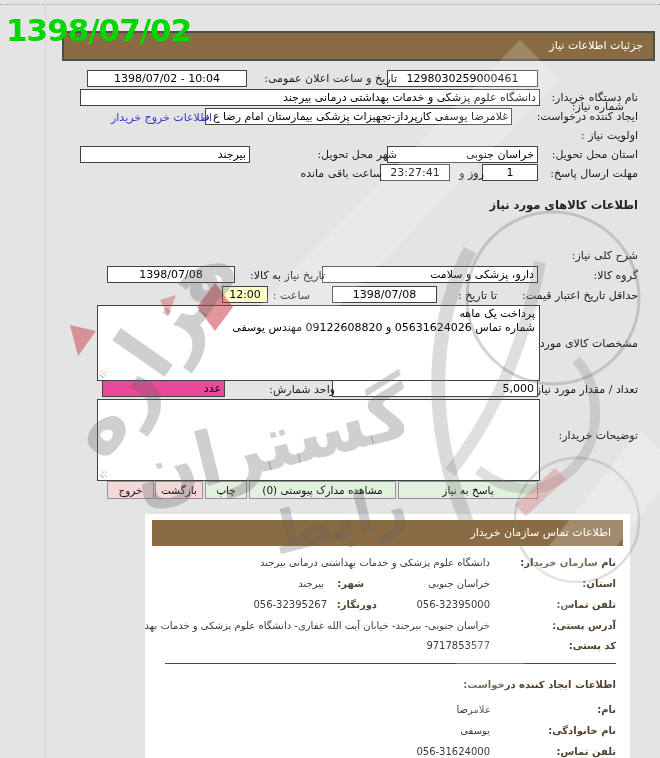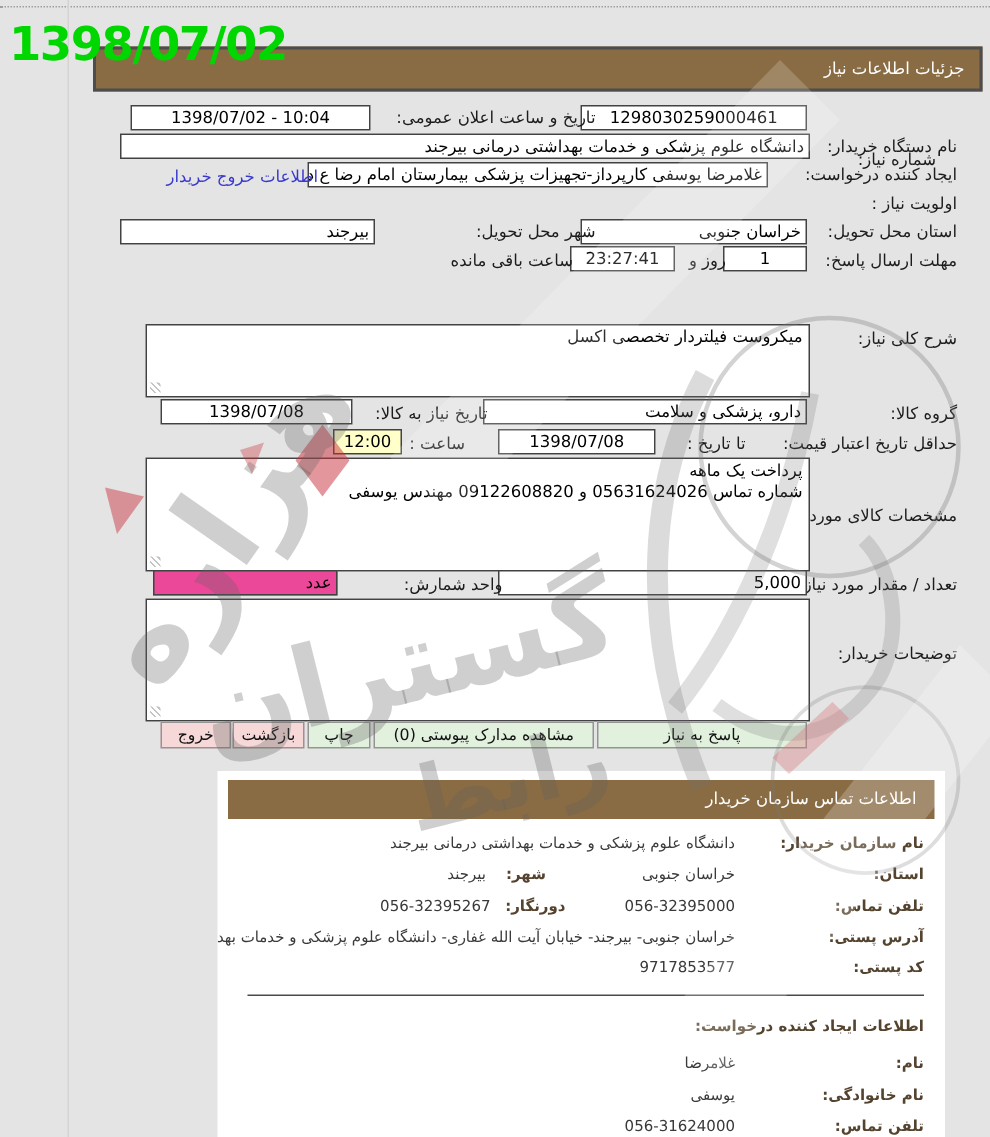--- a/index.html
+++ b/index.html
@@ -75,26 +75,23 @@
   <div class="box" style="right:122px;width:143px;top:146px;">خراسان جنوبی</div>
   <div class="lbl" style="right:263px;top:147px;">شهر محل تحویل:</div>
   <div class="box" style="right:410px;width:162px;top:146px;">بیرجند</div>
 
   <div class="lbl" style="right:22px;top:166px;">مهلت ارسال پاسخ:</div>
   <div class="box ltr center" style="right:122px;width:48px;top:164px;">1</div>
   <div class="lbl" style="right:176px;top:166px;">روز و</div>
   <div class="box ltr center" style="right:210px;width:62px;top:164px;">23:27:41</div>
   <div class="lbl" style="right:278px;top:166px;">ساعت باقی مانده</div>
 
+  <div class="lbl bold" style="right:22px;top:198px;font-size:11.5px;color:#222;">اطلاعات کالاهای مورد نیاز</div>
 
-  <div class="lbl" style="right:22px;top:218px;">شرح کلی نیاز:</div>
-  <div class="ta" style="right:120px;width:433px;top:216px;height:45px;">
-    <span>میکروست فیلتردار تخصصی اکسل</span>
-    <span class="grip"></span>
-  </div>
+  <div class="lbl" style="right:22px;top:248px;">شرح کلی نیاز:</div>
 
   <div class="lbl" style="right:22px;top:268px;">گروه کالا:</div>
   <div class="box" style="right:122px;width:208px;top:266px;">دارو، پزشکی و سلامت</div>
   <div class="lbl" style="right:335px;top:268px;">تاریخ نیاز به کالا:</div>
   <div class="box ltr center" style="right:425px;width:120px;top:266px;">1398/07/08</div>
 
   <div class="lbl" style="right:22px;top:288px;">حداقل تاریخ اعتبار قیمت:</div>
   <div class="lbl" style="right:163px;top:288px;">تا تاریخ :</div>
   <div class="box ltr center" style="right:223px;width:97px;top:286px;">1398/07/08</div>
   <div class="lbl" style="right:350px;top:288px;">ساعت :</div>

